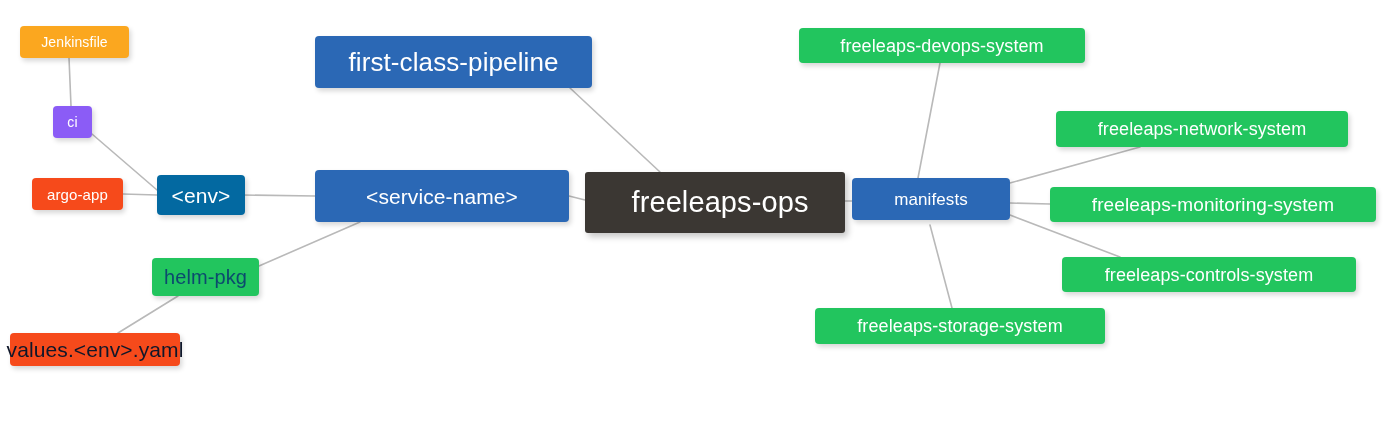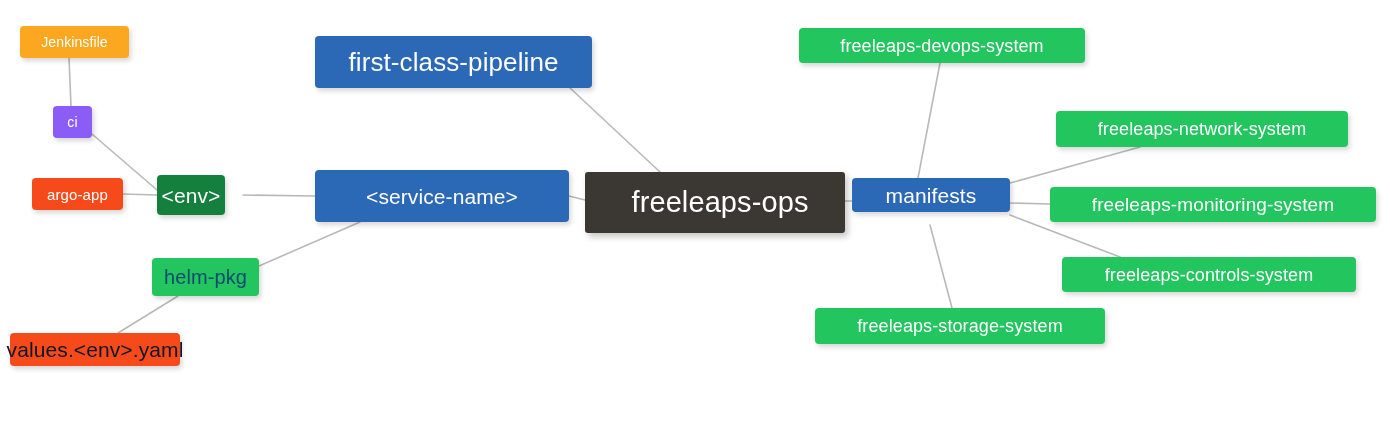--- a/index.html
+++ b/index.html
@@ -70,33 +70,33 @@
   <div id="node-layer">
       <div class="node" style="left: 20px; top: 26px; width: 109px; height: 32px; background: rgb(251, 167, 31); font-size: 14px; color: rgb(255, 255, 255);">
         <span>Jenkinsfile</span>
       </div>
       <div class="node" style="left: 53px; top: 106px; width: 39px; height: 32px; background: #8b5cf6; font-size: 14px; color: rgb(255, 255, 255);">
         <span>ci</span>
       </div>
       <div class="node" style="left: 32px; top: 178px; width: 91px; height: 32px; background: rgb(246, 74, 27); font-size: 15px; color: rgb(255, 255, 255);">
         <span>argo-app</span>
       </div>
-      <div class="node" style="left: 157px; top: 175px; width: 68px; height: 40px; background: #15803d; font-size: 21px; color: rgb(255, 255, 255);">
+      <div class="node" style="left: 157px; top: 175px; width: 88px; height: 40px; background: #0369a1; font-size: 21px; color: rgb(255, 255, 255);">
         <span>&lt;env&gt;</span>
       </div>
       <div class="node" style="left: 315px; top: 170px; width: 254px; height: 52px; background: rgb(43, 104, 181); font-size: 21px; color: rgb(255, 255, 255);">
         <span>&lt;service-name&gt;</span>
       </div>
       <div class="node" style="left: 315px; top: 36px; width: 277px; height: 52px; background: rgb(43, 104, 181); font-size: 26px; color: rgb(255, 255, 255);">
         <span>first-class-pipeline</span>
       </div>
       <div class="node root" style="left: 585px; top: 172px; width: 260px; height: 61px; background: rgb(59, 55, 51); font-size: 29px; color: rgb(255, 255, 255); padding-left: 20px;">
         <span>freeleaps-ops</span>
       </div>
-      <div class="node" style="left: 852px; top: 178px; width: 158px; height: 34px; background: rgb(43, 104, 181); font-size: 21px; color: rgb(255, 255, 255);">
+      <div class="node" style="left: 852px; top: 178px; width: 158px; height: 42px; background: rgb(43, 104, 181); font-size: 17px; color: rgb(255, 255, 255);">
         <span>manifests</span>
       </div>
       <div class="node" style="left: 152px; top: 258px; width: 107px; height: 38px; background: rgb(34, 197, 94); font-size: 20px; color: #0c4a6e; text-align: center;">
         <span>helm-pkg</span>
       </div>
       <div class="node" style="left: 10px; top: 333px; width: 170px; height: 33px; background: rgb(246, 74, 27); font-size: 21px; color: #0f172a; text-align: center;">
         <span>values.&lt;env&gt;.yaml</span>
       </div>
       <div class="node" style="left: 799px; top: 28px; width: 286px; height: 35px; background: rgb(34, 197, 94); font-size: 18px; color: rgb(255, 255, 255);">
         <span>freeleaps-devops-system</span>

